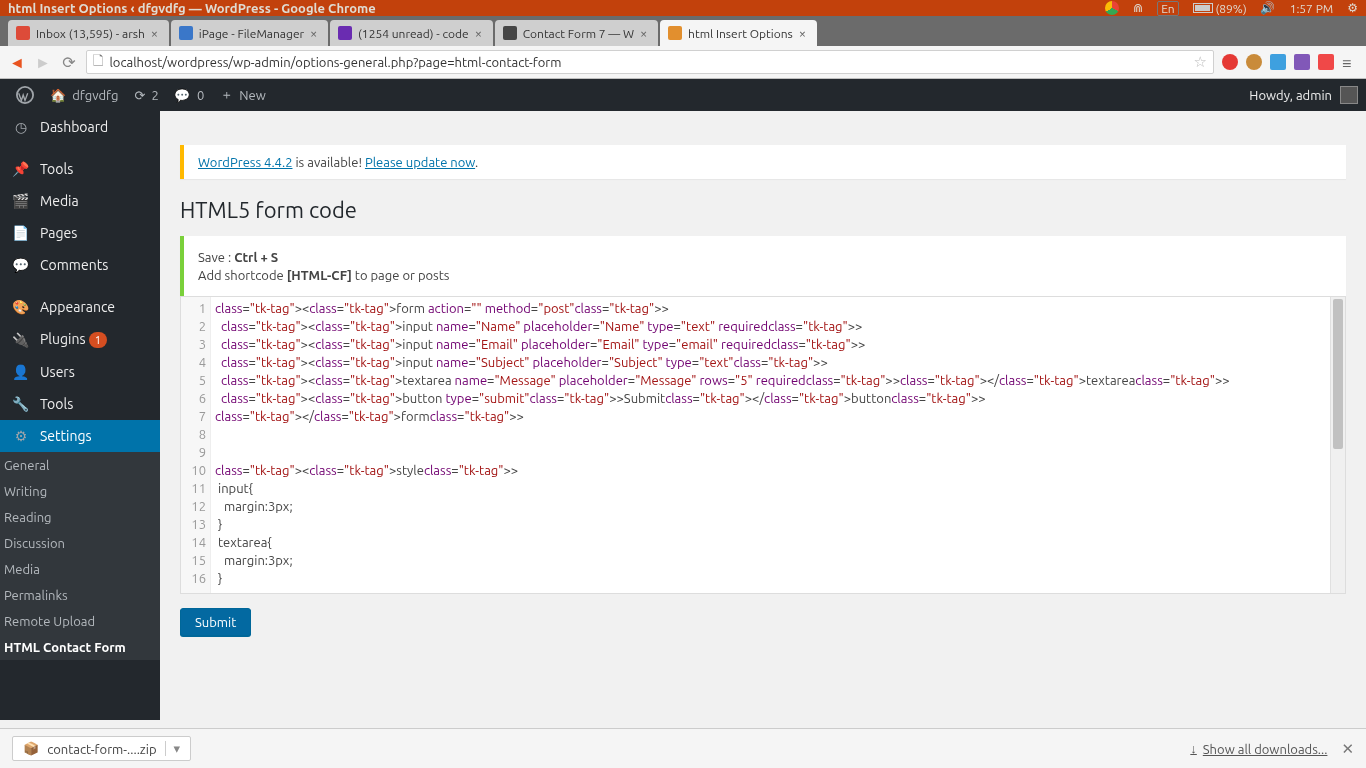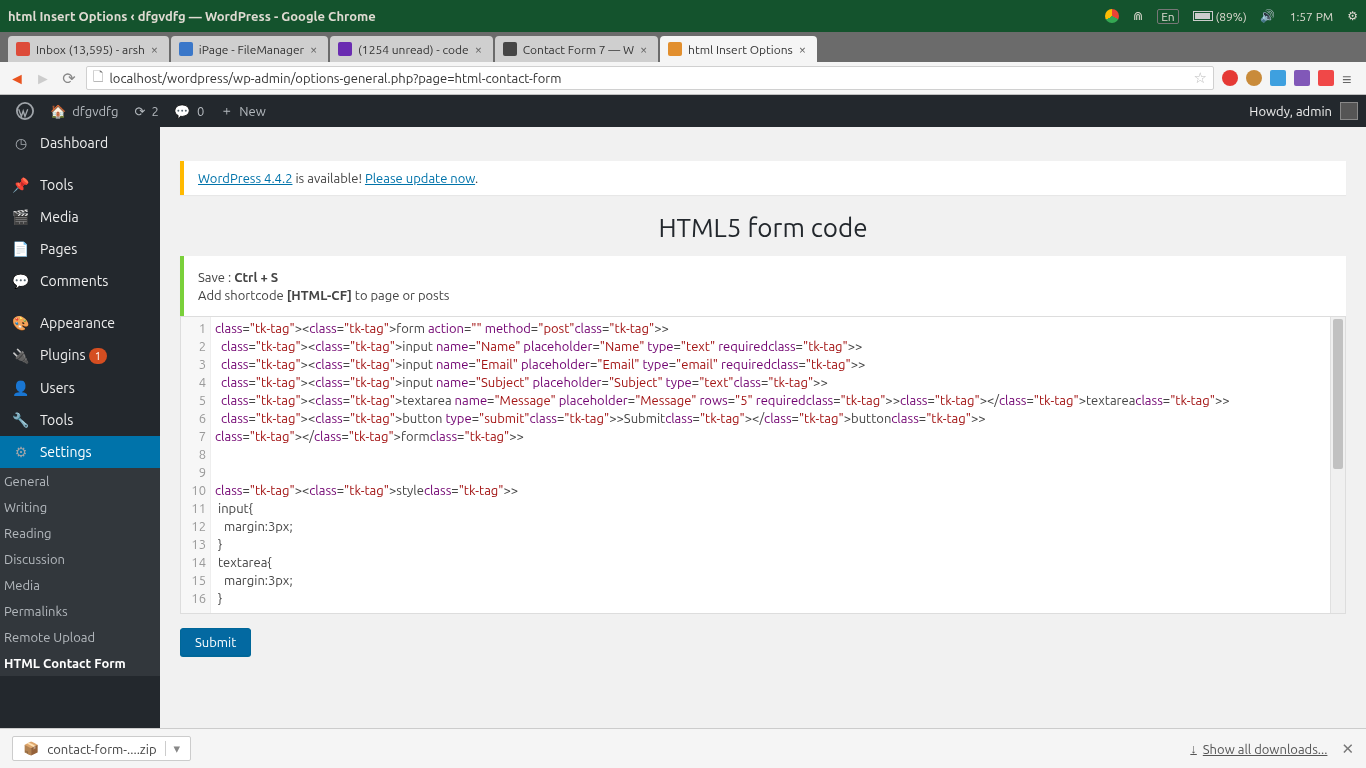--- a/index.html
+++ b/index.html
@@ -1,19 +1,19 @@
 <!DOCTYPE html>
 <html><head>
 <meta charset="utf-8">
 <style>
 * { margin: 0; padding: 0; box-sizing: border-box; font-family: Ubuntu, "Helvetica Neue", Arial, sans-serif; }
 body { width: 1366px; height: 768px; overflow: hidden; background: #f1f1f1; font-size: 13px; color: #444; }
 
 
-.ubuntu-bar { height: 16px; background: #14532d; color: #dfdbd2; display: flex; align-items: center; padding: 16px 8px; font-size: 13px; }
+.ubuntu-bar { height: 16px; background: #c2410c; color: #dfdbd2; display: flex; align-items: center; padding: 0 8px; font-size: 13px; }
 .ubuntu-bar .title { flex: 1; font-weight: bold; }
 .ubuntu-bar .ind { display: flex; gap: 14px; align-items: center; }
 .ubuntu-bar .ind span { font-size: 12px; }
 
 
 .tabstrip { height: 30px; background: #6b6b6b; display: flex; align-items: flex-end; padding-left: 8px; }
 .tab { height: 26px; background: #cfcfcf; border-radius: 4px 4px 0 0; display: flex; align-items: center; padding: 0 8px; font-size: 12px; color: #333; margin-right: 2px; max-width: 190px; min-width: 0; gap: 6px; position: relative; }
 .tab.active { background: #f5f5f5; }
 .tab .fav { width: 14px; height: 14px; display: inline-block; background: #888; border-radius: 2px; flex-shrink: 0; }
 .tab .label { white-space: nowrap; overflow: hidden; text-overflow: ellipsis; flex: 1; }
@@ -45,21 +45,21 @@
 .sidebar .sub { background: #32373c; }
 .sidebar .sub .si { padding: 6px 4px; color: #b4b9be; font-size: 13px; }
 .sidebar .sub .si.cur { color: #fff; font-weight: bold; }
 .badge { background: #d54e21; color: #fff; border-radius: 9px; padding: 0 6px; font-size: 11px; line-height: 16px; display: inline-block; }
 
 .content { flex: 1; padding: 12px 20px 20px 20px; overflow: auto; margin-top: 12px; }
 
 .notice { background: #fff; border-left: 4px solid #ffb900; padding: 10px 14px; margin: 10px 0 18px; box-shadow: 0 1px 1px rgba(0,0,0,.04); }
 .notice a { color: #0073aa; text-decoration: underline; }
 
-h1.pagetitle { font-size: 26px; font-weight: 400; color: #23282d; margin: 4px 0 14px; text-align: center; }
+h1.pagetitle { font-size: 22px; font-weight: 400; color: #23282d; margin: 4px 0 14px; }
 
 .infobox { background: #fff; border-left: 4px solid #7ad03a; padding: 10px 14px; margin-bottom: 0; box-shadow: 0 1px 1px rgba(0,0,0,.04); }
 .infobox p { margin: 4px 0; color: #444; font-size: 13px; }
 
 
 .editor { border: 1px solid #ddd; background: #fff; display: flex; height: 298px; font-family: Consolas, Monaco, monospace; font-size: 13px; }
 .gutter { width: 30px; background: #f7f7f7; border-right: 1px solid #eee; text-align: right; color: #999; padding: 2px 4px 2px 0; line-height: 18px; }
 .codearea { flex: 1; padding: 2px 4px; line-height: 18px; white-space: pre; overflow: auto; position: relative; }
 .scrollbar { width: 15px; background: #f0f0f0; border-left: 1px solid #e0e0e0; position: relative; }
 .scrollbar .thumb { position: absolute; top: 2px; left: 2px; right: 2px; height: 150px; background: #c1c1c1; border-radius: 2px; }

